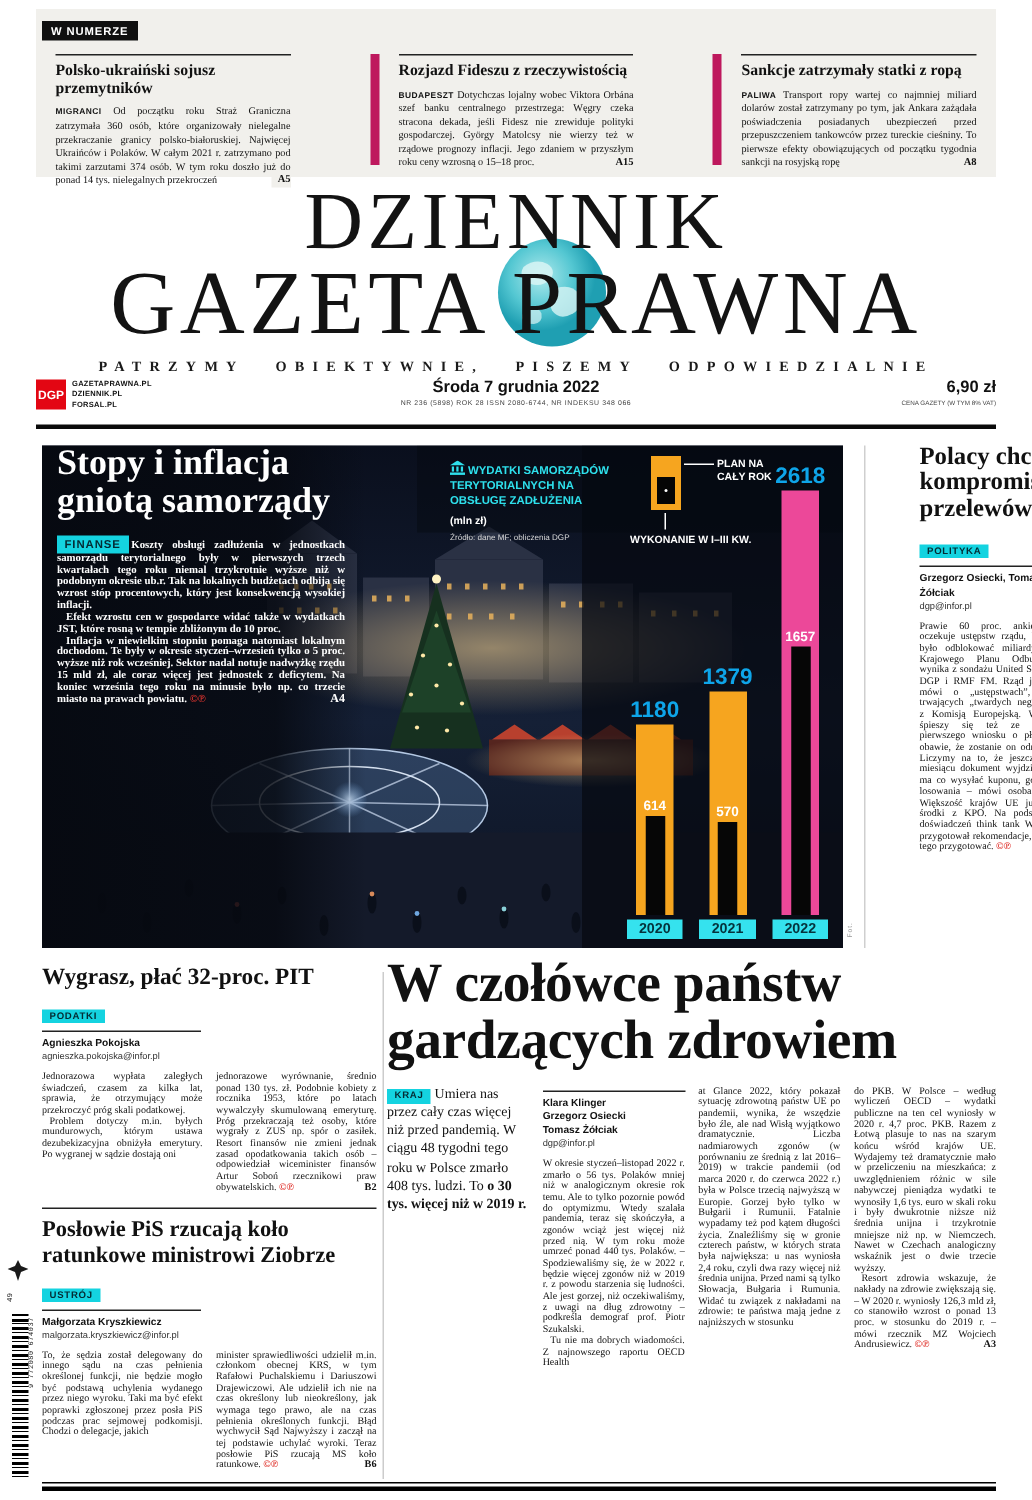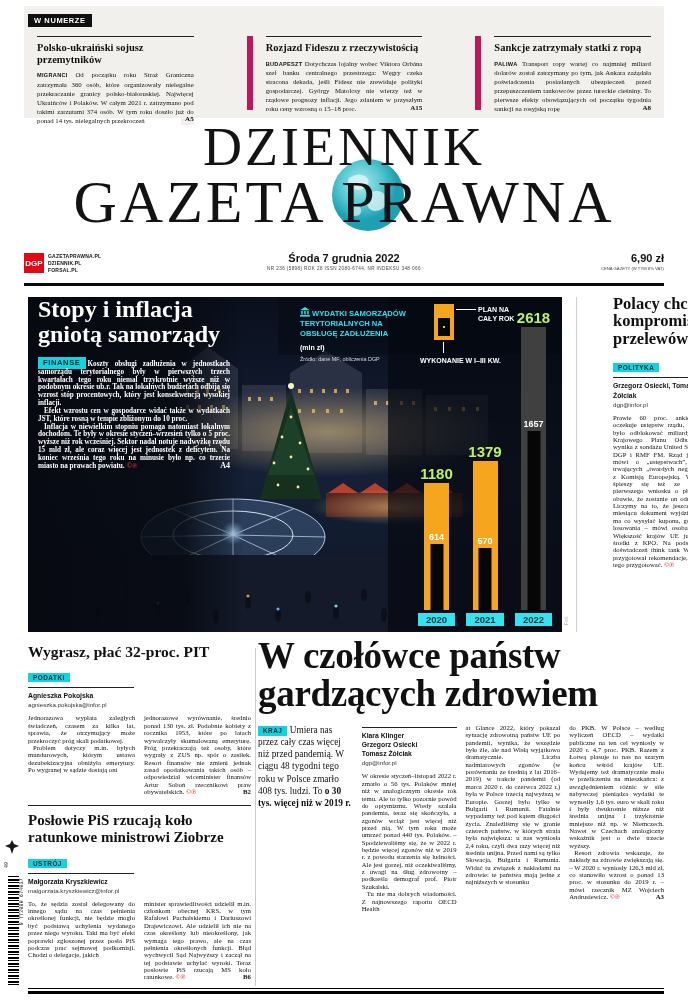--- a/index.html
+++ b/index.html
@@ -78,21 +78,21 @@
   .leg-inner{position:absolute;left:4px;bottom:4px;width:12px;height:18px;background:#050505;}
   .leg-dot{position:absolute;left:9px;top:22px;width:2px;height:2px;background:#fff;border-radius:50%;}
   .leg-plan{position:absolute;left:58px;top:3px;width:46px;line-height:1.3;}
   .leg-line1{position:absolute;left:36px;top:7px;width:20px;height:1px;background:#fff;}
   .leg-line2{position:absolute;left:23px;top:40px;width:1px;height:11px;background:#fff;}
   .leg-exec{position:absolute;left:0;top:55px;width:136px;}
 
   .chart-bars{position:absolute;left:386px;bottom:6px;width:142px;height:325px;
               display:flex;justify-content:space-between;align-items:flex-end;}
   .bar-group{width:45px;display:flex;flex-direction:column;align-items:center;justify-content:flex-end;}
-  .plan-val{color:#bef264;font-family:"Liberation Sans",sans-serif;font-weight:bold;font-size:15px;
+  .plan-val{color:#0ea5e9;font-family:"Liberation Sans",sans-serif;font-weight:bold;font-size:15px;
             line-height:1;margin-bottom:2px;}
   .plan-bar{width:25px;background:#F6A51F;position:relative;}
   .exec-bar{position:absolute;bottom:0;left:50%;transform:translateX(-50%);width:13px;background:#060606;}
   .exec-val{position:absolute;left:-10px;right:-10px;text-align:center;color:#fff;
             font-family:"Liberation Sans",sans-serif;font-weight:bold;font-size:9px;}
   .year-badge{margin-top:3px;background:#35E2EE;color:#05333c;
               font-family:"Liberation Sans",sans-serif;font-weight:bold;font-size:9.5px;padding:1px 8px;}
 
   .photo-credit{position:absolute;left:564px;top:420px;height:205px;writing-mode:vertical-rl;
                 transform:rotate(180deg);font-family:"Liberation Sans",sans-serif;font-size:4.5px;
@@ -176,20 +176,21 @@
             <stop offset="100%" stop-color="#1f9fb2"></stop>
         </radialGradient>
       </defs>
       <circle cx="37" cy="37" r="36" fill="url(#gg)"></circle>
       <path d="M18 20 q8 -6 16 -2 q6 4 2 10 q-6 6 -14 3 q-8 -4 -4 -11Z" fill="#d8f4f4" opacity=".85"></path>
       <path d="M40 34 q10 -3 15 4 q4 8 -4 13 q-9 5 -14 -2 q-4 -9 3 -15Z" fill="#d8f4f4" opacity=".8"></path>
       <path d="M22 48 q6 -2 8 3 q1 6 -5 7 q-7 0 -8 -4 q0 -5 5 -6Z" fill="#d8f4f4" opacity=".7"></path>
     </svg>
     <div class="mast-line mast-1">DZIENNIK</div>
     <div class="mast-line mast-2">GAZETA PRAWNA</div>
+    <div class="tagline">PATRZYMY OBIEKTYWNIE, PISZEMY ODPOWIEDZIALNIE</div>
   </div>
 
   <div class="dateline">
     <div class="dl-left">
       <div class="dgp-box">DGP</div>
       <div class="portals">
         <div>GAZETAPRAWNA.PL</div>
         <div>DZIENNIK.PL</div>
         <div>FORSAL.PL</div>
       </div>
@@ -367,21 +368,21 @@
         <div class="bar-group">
           <div class="plan-val">1379</div>
           <div class="plan-bar" style="height:149px;background:#F6A51F">
             <div class="exec-val" style="bottom:64px">570</div>
             <div class="exec-bar" style="height:62px;background:#060606"></div>
           </div>
           <div class="year-badge">2021</div>
         </div>
         <div class="bar-group">
           <div class="plan-val">2618</div>
-          <div class="plan-bar" style="height:283px;background:#404040">
+          <div class="plan-bar" style="height:283px;background:#ec4899">
             <div class="exec-val" style="bottom:181px">1657</div>
             <div class="exec-bar" style="height:179px;background:#060606"></div>
           </div>
           <div class="year-badge">2022</div>
         </div>
       </div>
   </div>
 
   <div class="photo-credit">Fot.</div>
   <div class="hero-divider"></div>

